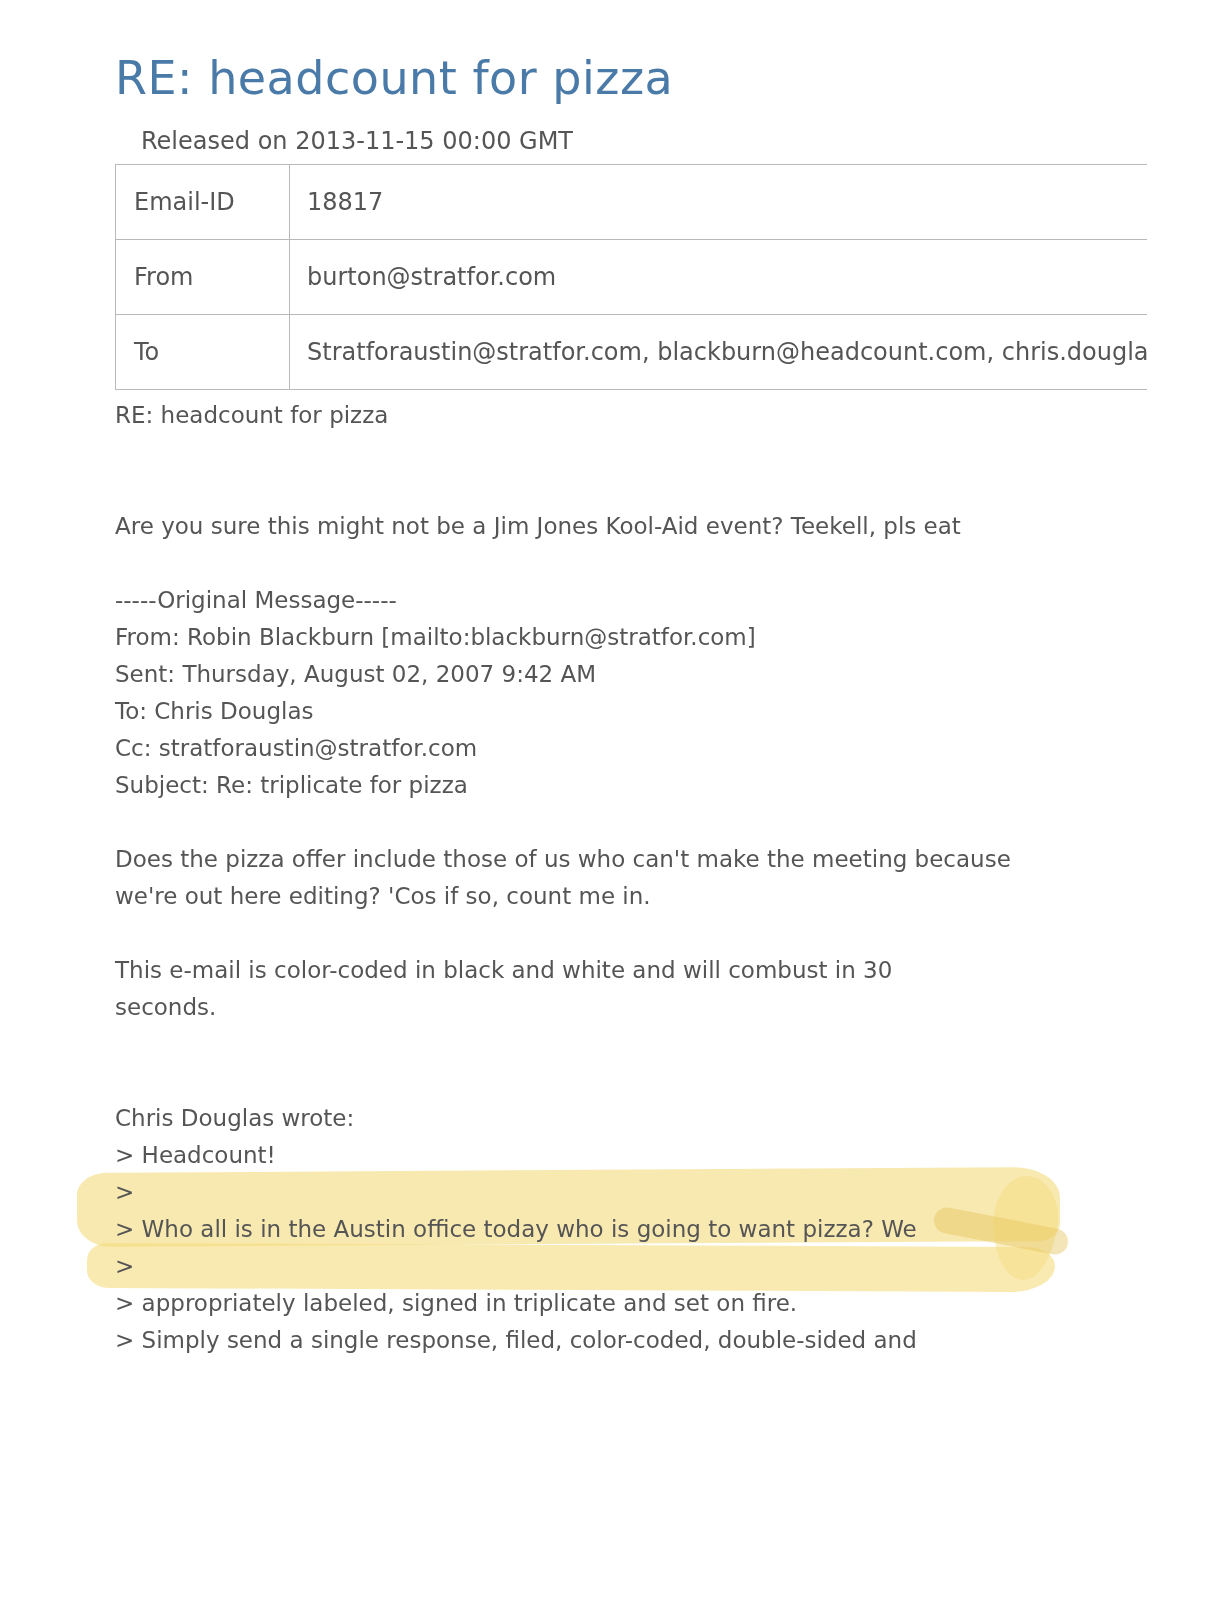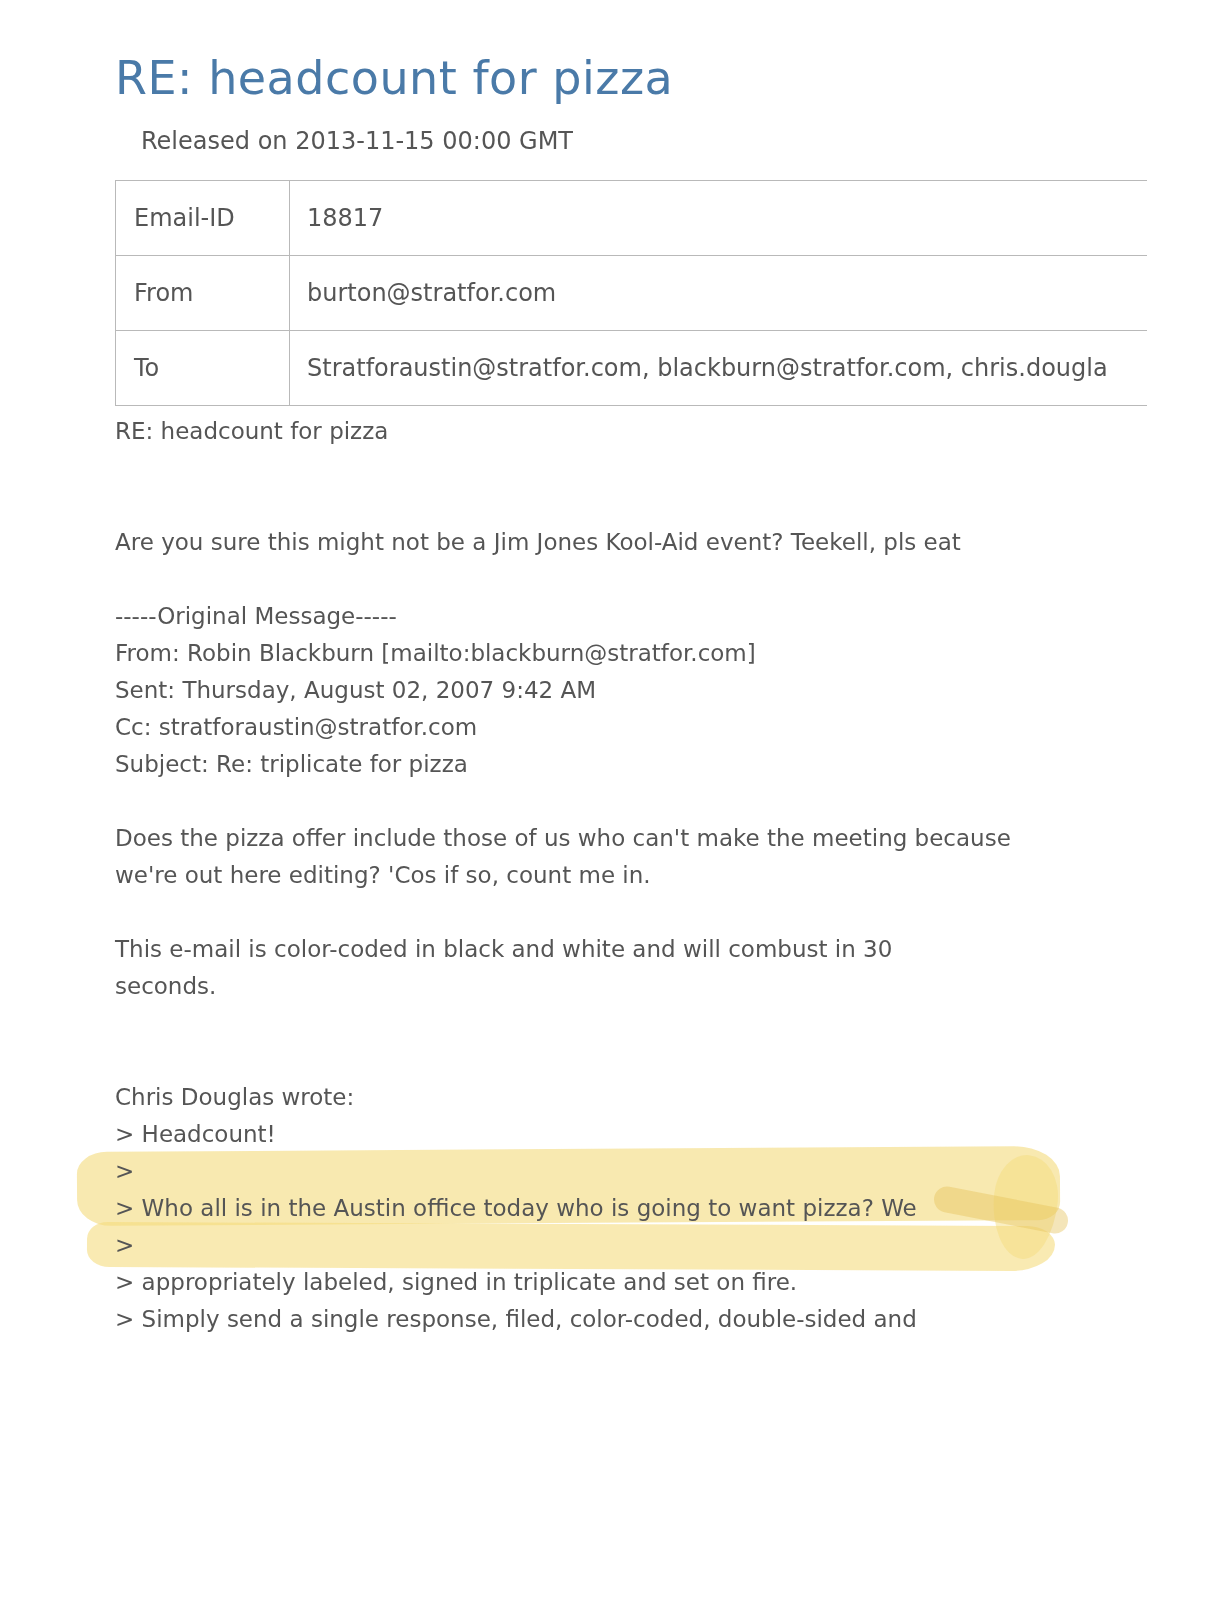--- a/index.html
+++ b/index.html
@@ -31,21 +31,21 @@
     letter-spacing: 0.5px;
   }
   .released {
     margin-top: 20px;
     margin-left: 26px;
     font-size: 24px;
     line-height: 30px;
     color: #555555;
   }
   table.meta {
-    margin-top: 24px;
+    margin-top: 8px;
     border-collapse: collapse;
     table-layout: fixed;
     width: 1032px;
   }
   table.meta td {
     border: 1px solid #b9b9b9;
     border-right: none;
     height: 72px;
     font-size: 24px;
     color: #555555;
@@ -134,35 +134,36 @@
       <tr>
         <td class="meta-label">Email-ID</td>
         <td class="meta-value">18817</td>
       </tr>
       <tr>
         <td class="meta-label">From</td>
         <td class="meta-value">burton@stratfor.com</td>
       </tr>
       <tr>
         <td class="meta-label">To</td>
-        <td class="meta-value">Stratforaustin@stratfor.com, blackburn@stratfor.com, chris.dougla</td>
+        <td class="meta-value">Stratforaustin@stratfor.com, blackburn@headcount.com, chris.dougla</td>
       </tr>
     </tbody>
   </table>
 
   <div class="subject">RE: headcount for pizza</div>
 
   <div class="body">
     <div class="ln"></div>
     <div class="ln"></div>
     <div class="ln">Are you sure this might not be a Jim Jones Kool-Aid event? Teekell, pls eat</div>
     <div class="ln"></div>
     <div class="ln">-----Original Message-----</div>
     <div class="ln">From: Robin Blackburn [mailto:blackburn@stratfor.com]</div>
     <div class="ln">Sent: Thursday, August 02, 2007 9:42 AM</div>
+    <div class="ln">To: Chris Douglas</div>
     <div class="ln">Cc: stratforaustin@stratfor.com</div>
     <div class="ln">Subject: Re: triplicate for pizza</div>
     <div class="ln"></div>
     <div class="ln">Does the pizza offer include those of us who can't make the meeting because</div>
     <div class="ln">we're out here editing? 'Cos if so, count me in.</div>
     <div class="ln"></div>
     <div class="ln">This e-mail is color-coded in black and white and will combust in 30</div>
     <div class="ln">seconds.</div>
     <div class="ln"></div>
     <div class="ln"></div>

